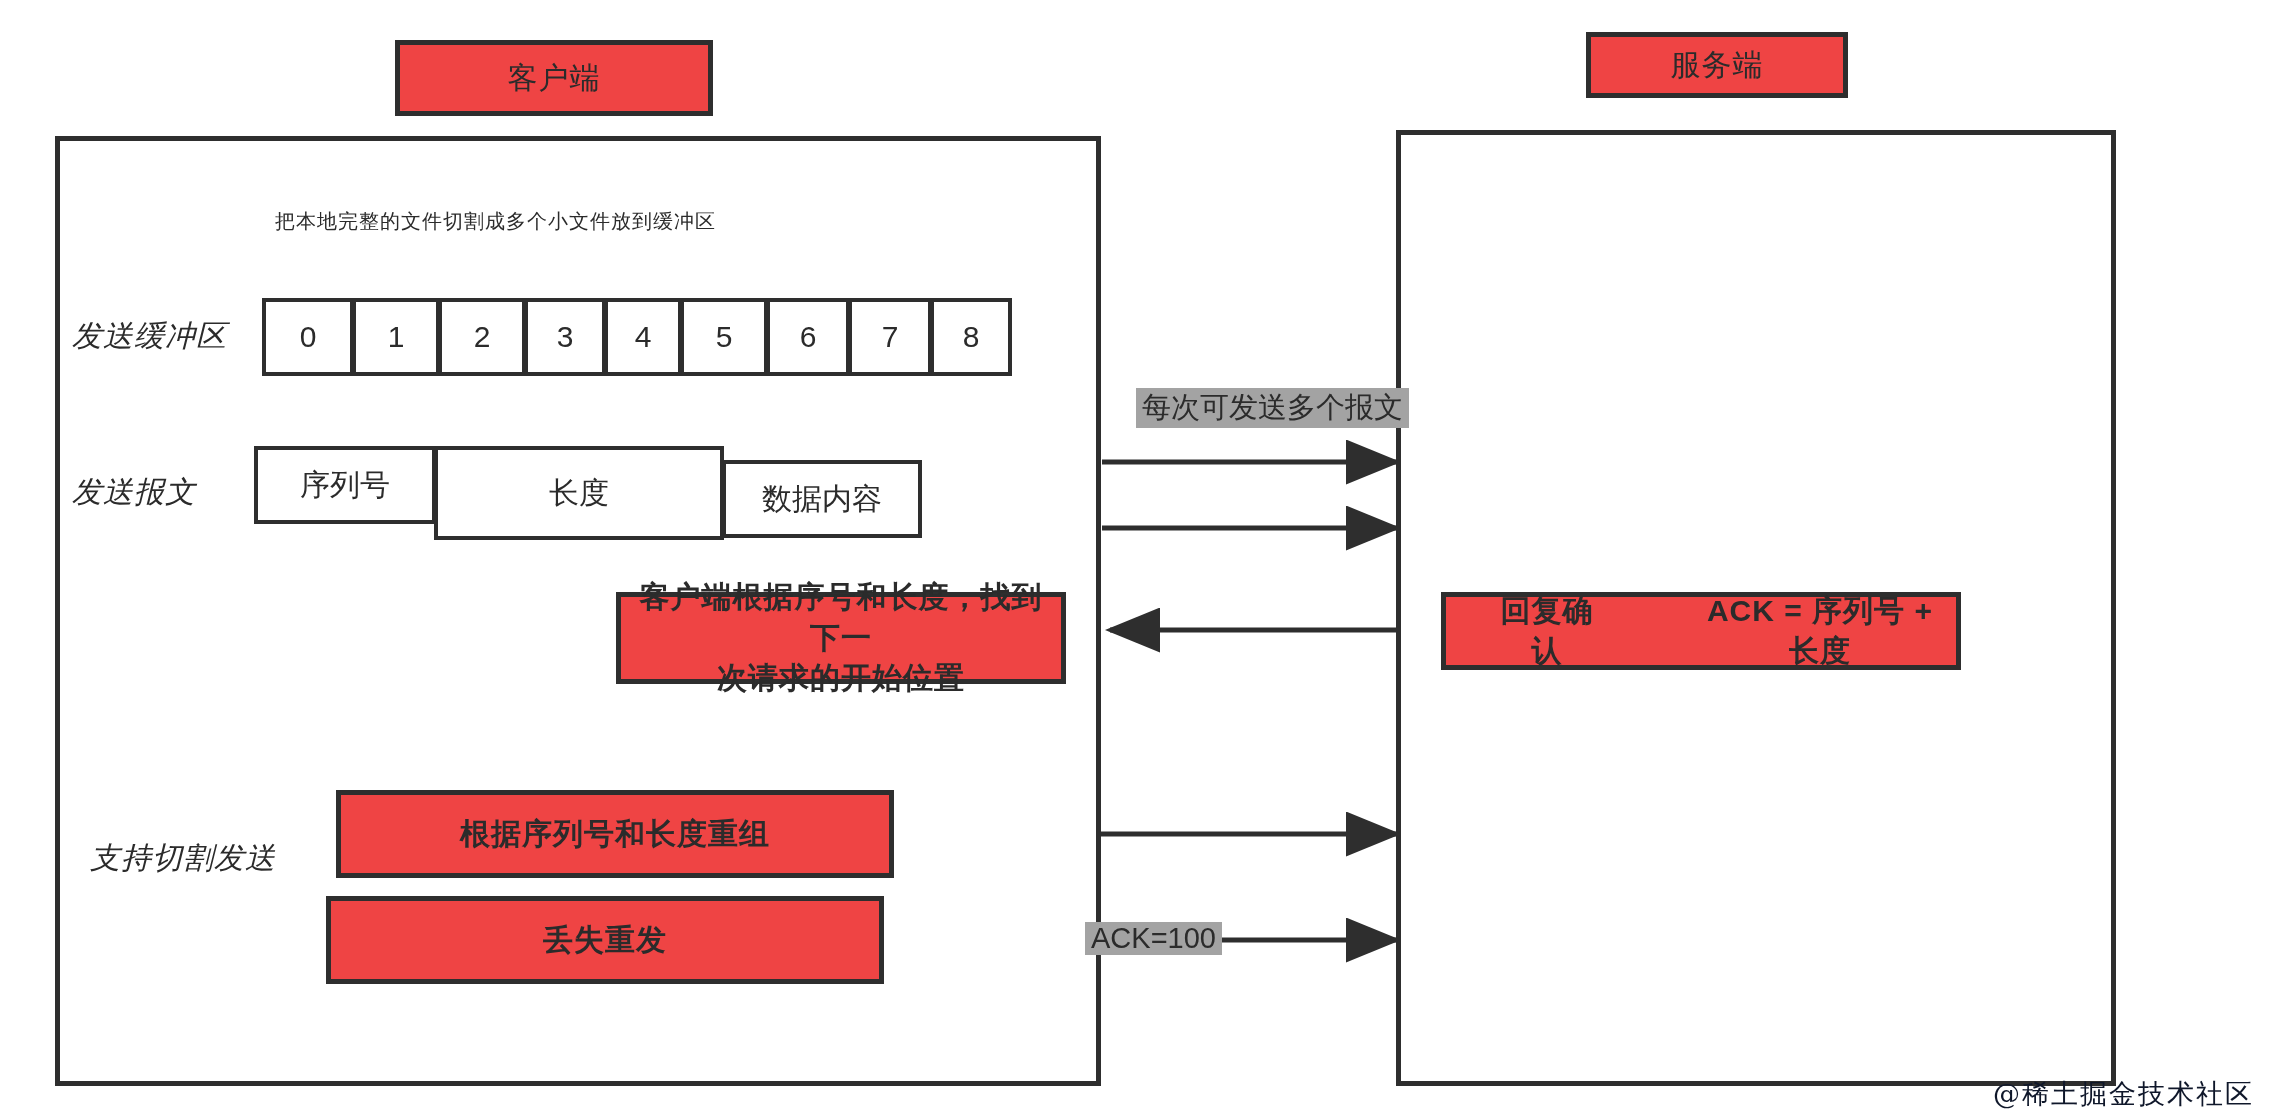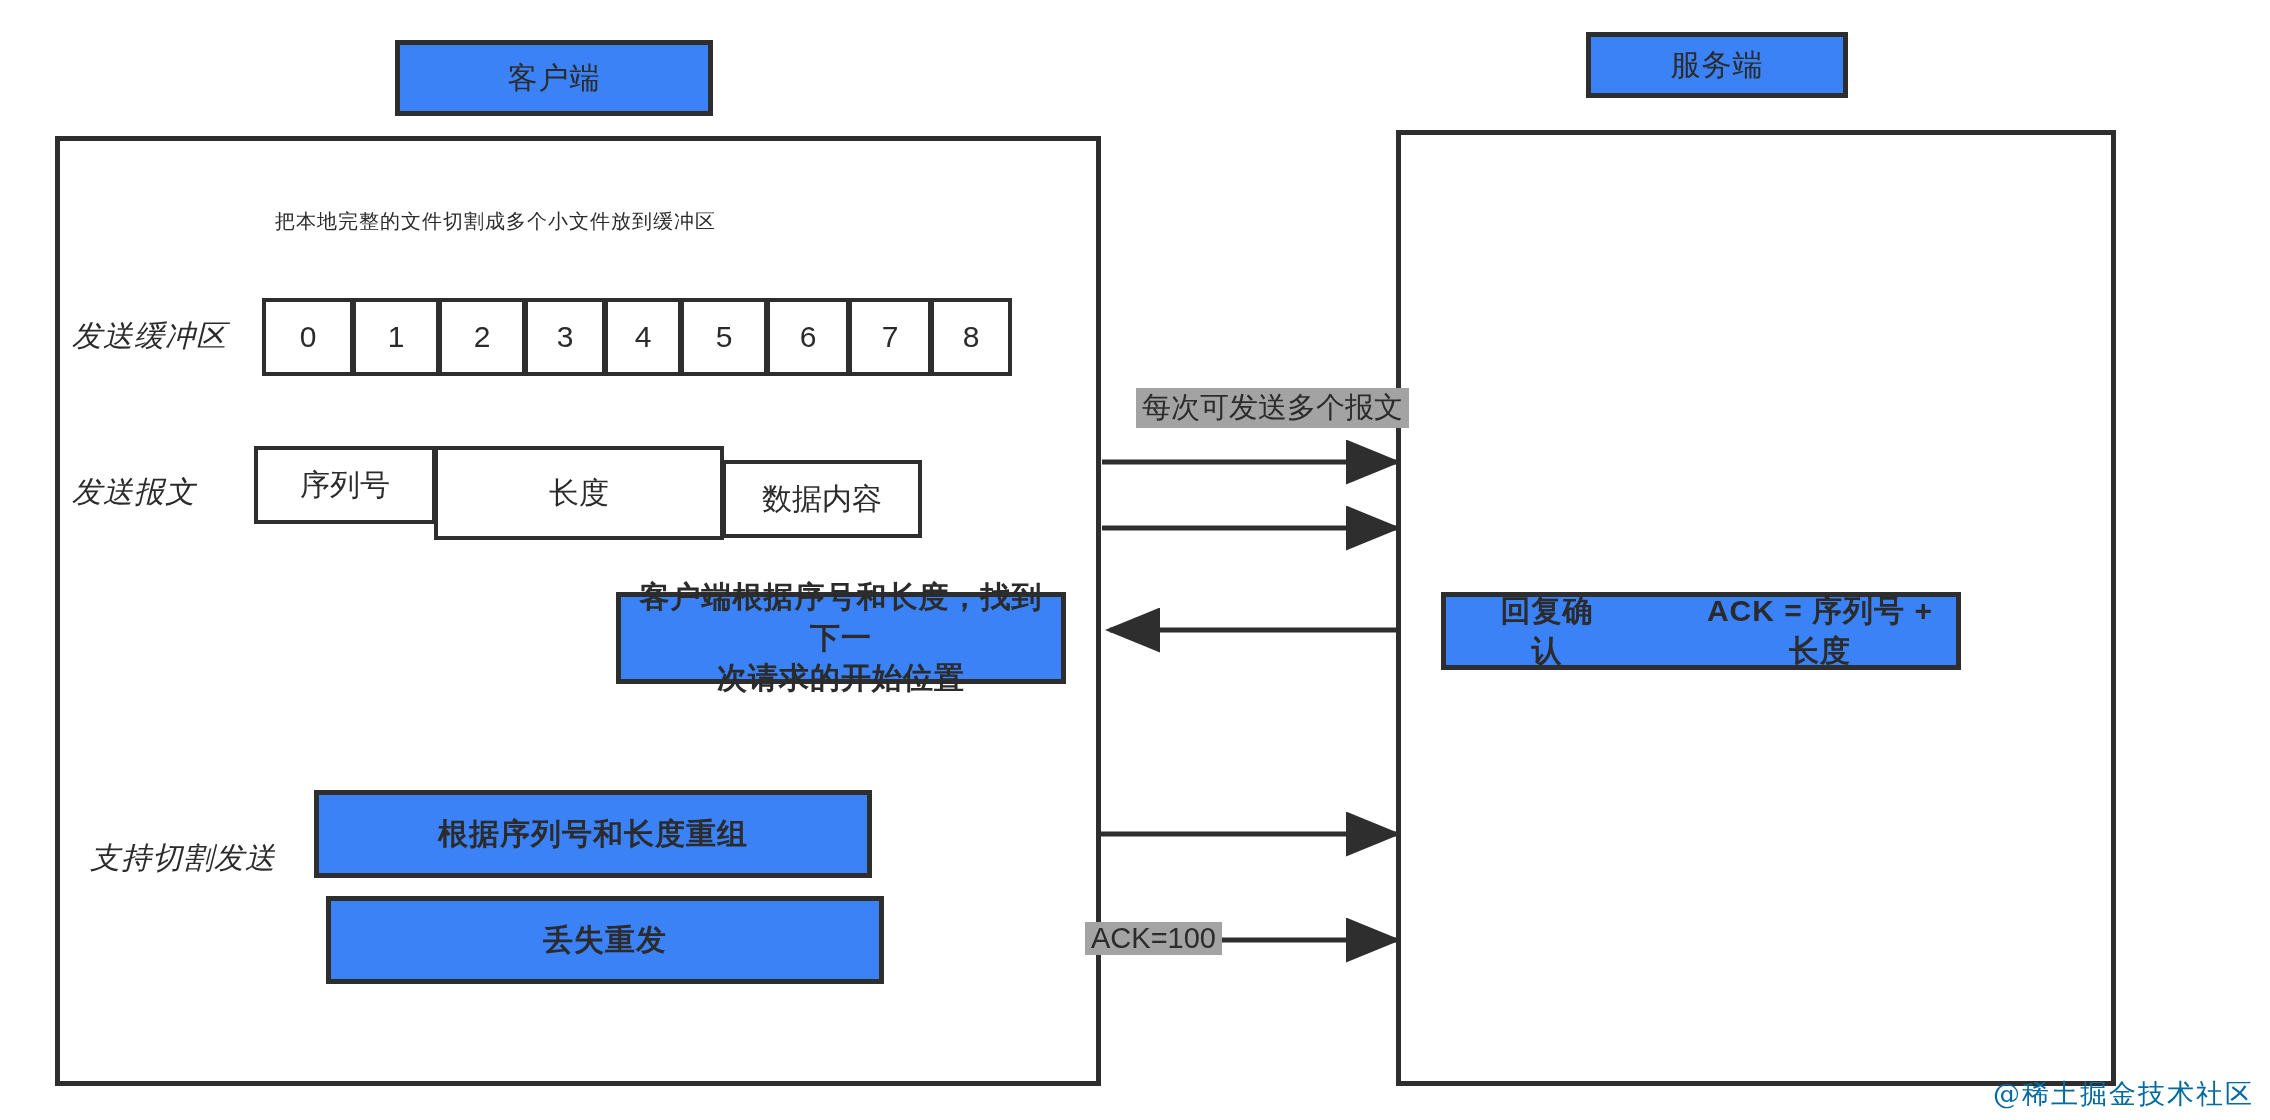--- a/index.html
+++ b/index.html
@@ -1,33 +1,33 @@
 <!DOCTYPE html>
 <html><head>
 <meta charset="utf-8">
 <style>
   html,body{margin:0;padding:0;background:#ffffff;}
   body{width:2270px;height:1120px;position:relative;overflow:hidden;
        font-family:"Liberation Sans","DejaVu Sans",sans-serif;color:#2b2b2b;}
   .stage{position:absolute;left:0;top:0;width:2270px;height:1120px;}
   svg.layer{position:absolute;left:0;top:0;width:2270px;height:1120px;pointer-events:none;}
 
-  .box{position:absolute;box-sizing:border-box;border:5px solid #2e2e2e;background:#3b82f6;
+  .box{position:absolute;box-sizing:border-box;border:5px solid #2e2e2e;background:#ef4444;
        display:flex;align-items:center;justify-content:center;text-align:center;}
   .panel{position:absolute;box-sizing:border-box;border:5px solid #2e2e2e;background:#ffffff;}
   .lbl{position:absolute;white-space:nowrap;}
   .cell{position:absolute;box-sizing:border-box;border:4px solid #2e2e2e;background:#ffffff;
         display:flex;align-items:center;justify-content:center;font-size:30px;}
 
   .title-txt{font-size:30px;letter-spacing:1px;}
   .side-lbl{font-size:30px;letter-spacing:1px;font-style:italic;}
   .note{font-size:20px;letter-spacing:1px;}
   .boxtxt{font-size:30px;letter-spacing:1px;line-height:1.35;padding:0 14px;font-weight:bold;}
   .arrow-lbl{position:absolute;font-size:29px;background:#a3a3a3;padding:0 6px;white-space:nowrap;}
-  .wm{position:absolute;right:16px;bottom:8px;font-size:27px;color:#0369a1;
+  .wm{position:absolute;right:16px;bottom:8px;font-size:27px;color:#0f172a;
       font-family:"DejaVu Serif","Liberation Serif",serif;letter-spacing:2px;}
 </style>
 </head>
 <body>
 
 <div class="stage">
 
   <svg class="layer" viewBox="0 0 2270 1120">
     <defs>
       <marker id="ah" markerWidth="11" markerHeight="9" refX="10" refY="4.5" orient="auto" markerUnits="strokeWidth">
@@ -100,21 +100,21 @@
 
   <div class="box" style="left:616px;top:592px;width:450px;height:92px;flex-direction:column;">
     <span class="boxtxt">客户端根据序号和长度，找到下一</span>
     <span class="boxtxt">次请求的开始位置</span>
   </div>
 
   <div class="lbl side-lbl" style="left:90px;top:838px;">
     <span>支持切割发送</span>
   </div>
 
-  <div class="box" style="left:314px;top:790px;width:558px;height:88px;">
+  <div class="box" style="left:336px;top:790px;width:558px;height:88px;">
     <span class="boxtxt">根据序列号和长度重组</span>
   </div>
 
   <div class="box" style="left:326px;top:896px;width:558px;height:88px;">
     <span class="boxtxt">丢失重发</span>
   </div>
 
   <div class="box" style="left:1441px;top:592px;width:520px;height:78px;justify-content:flex-start;">
     <span class="boxtxt" style="margin-left:36px;">回复确认</span>
     <span class="boxtxt" style="margin-left:72px;">ACK = 序列号 + 长度</span>

